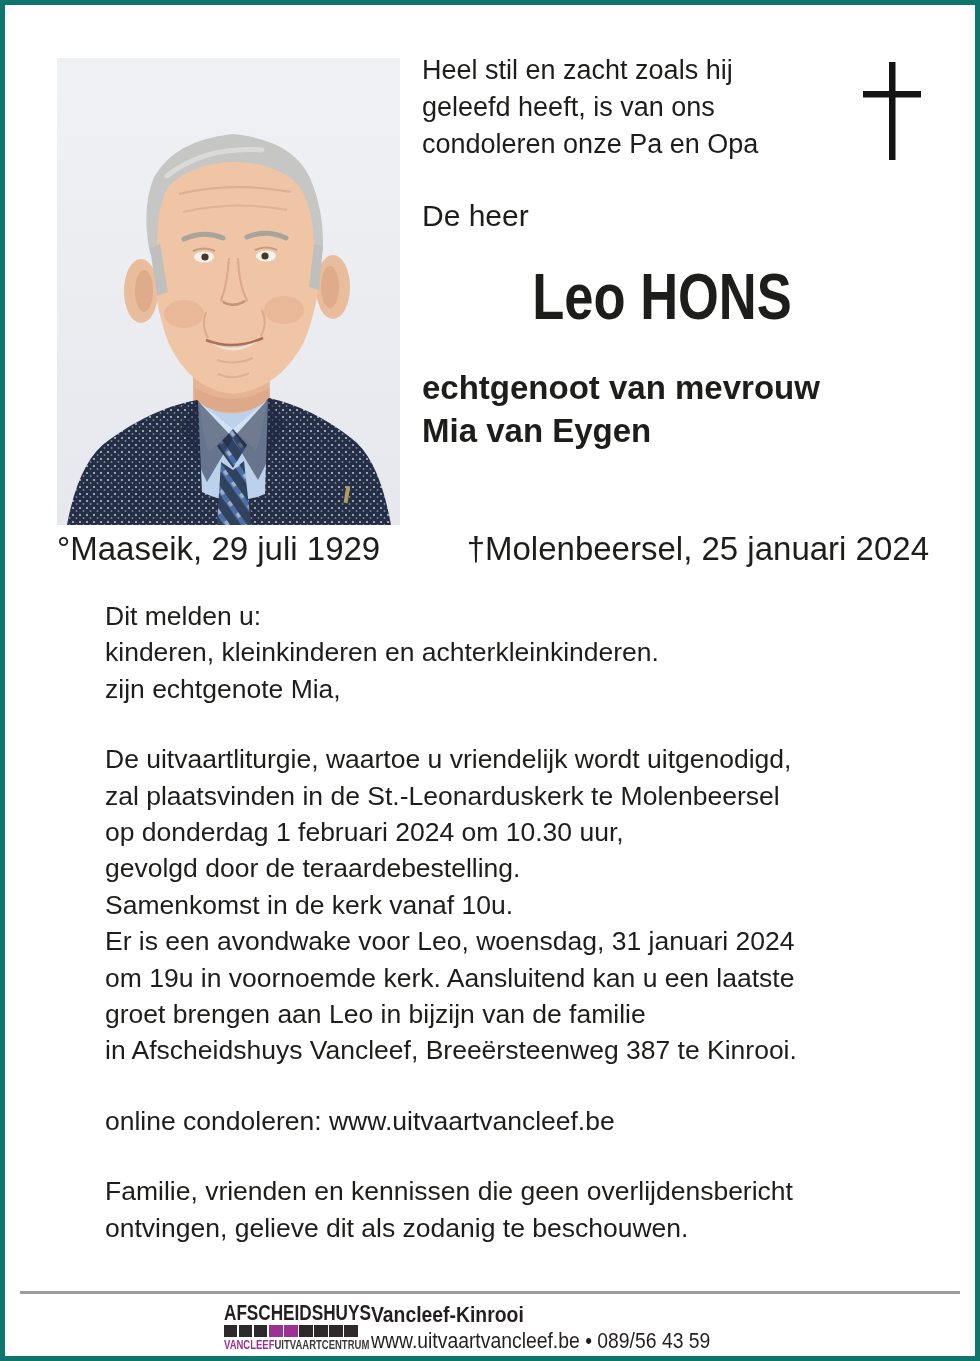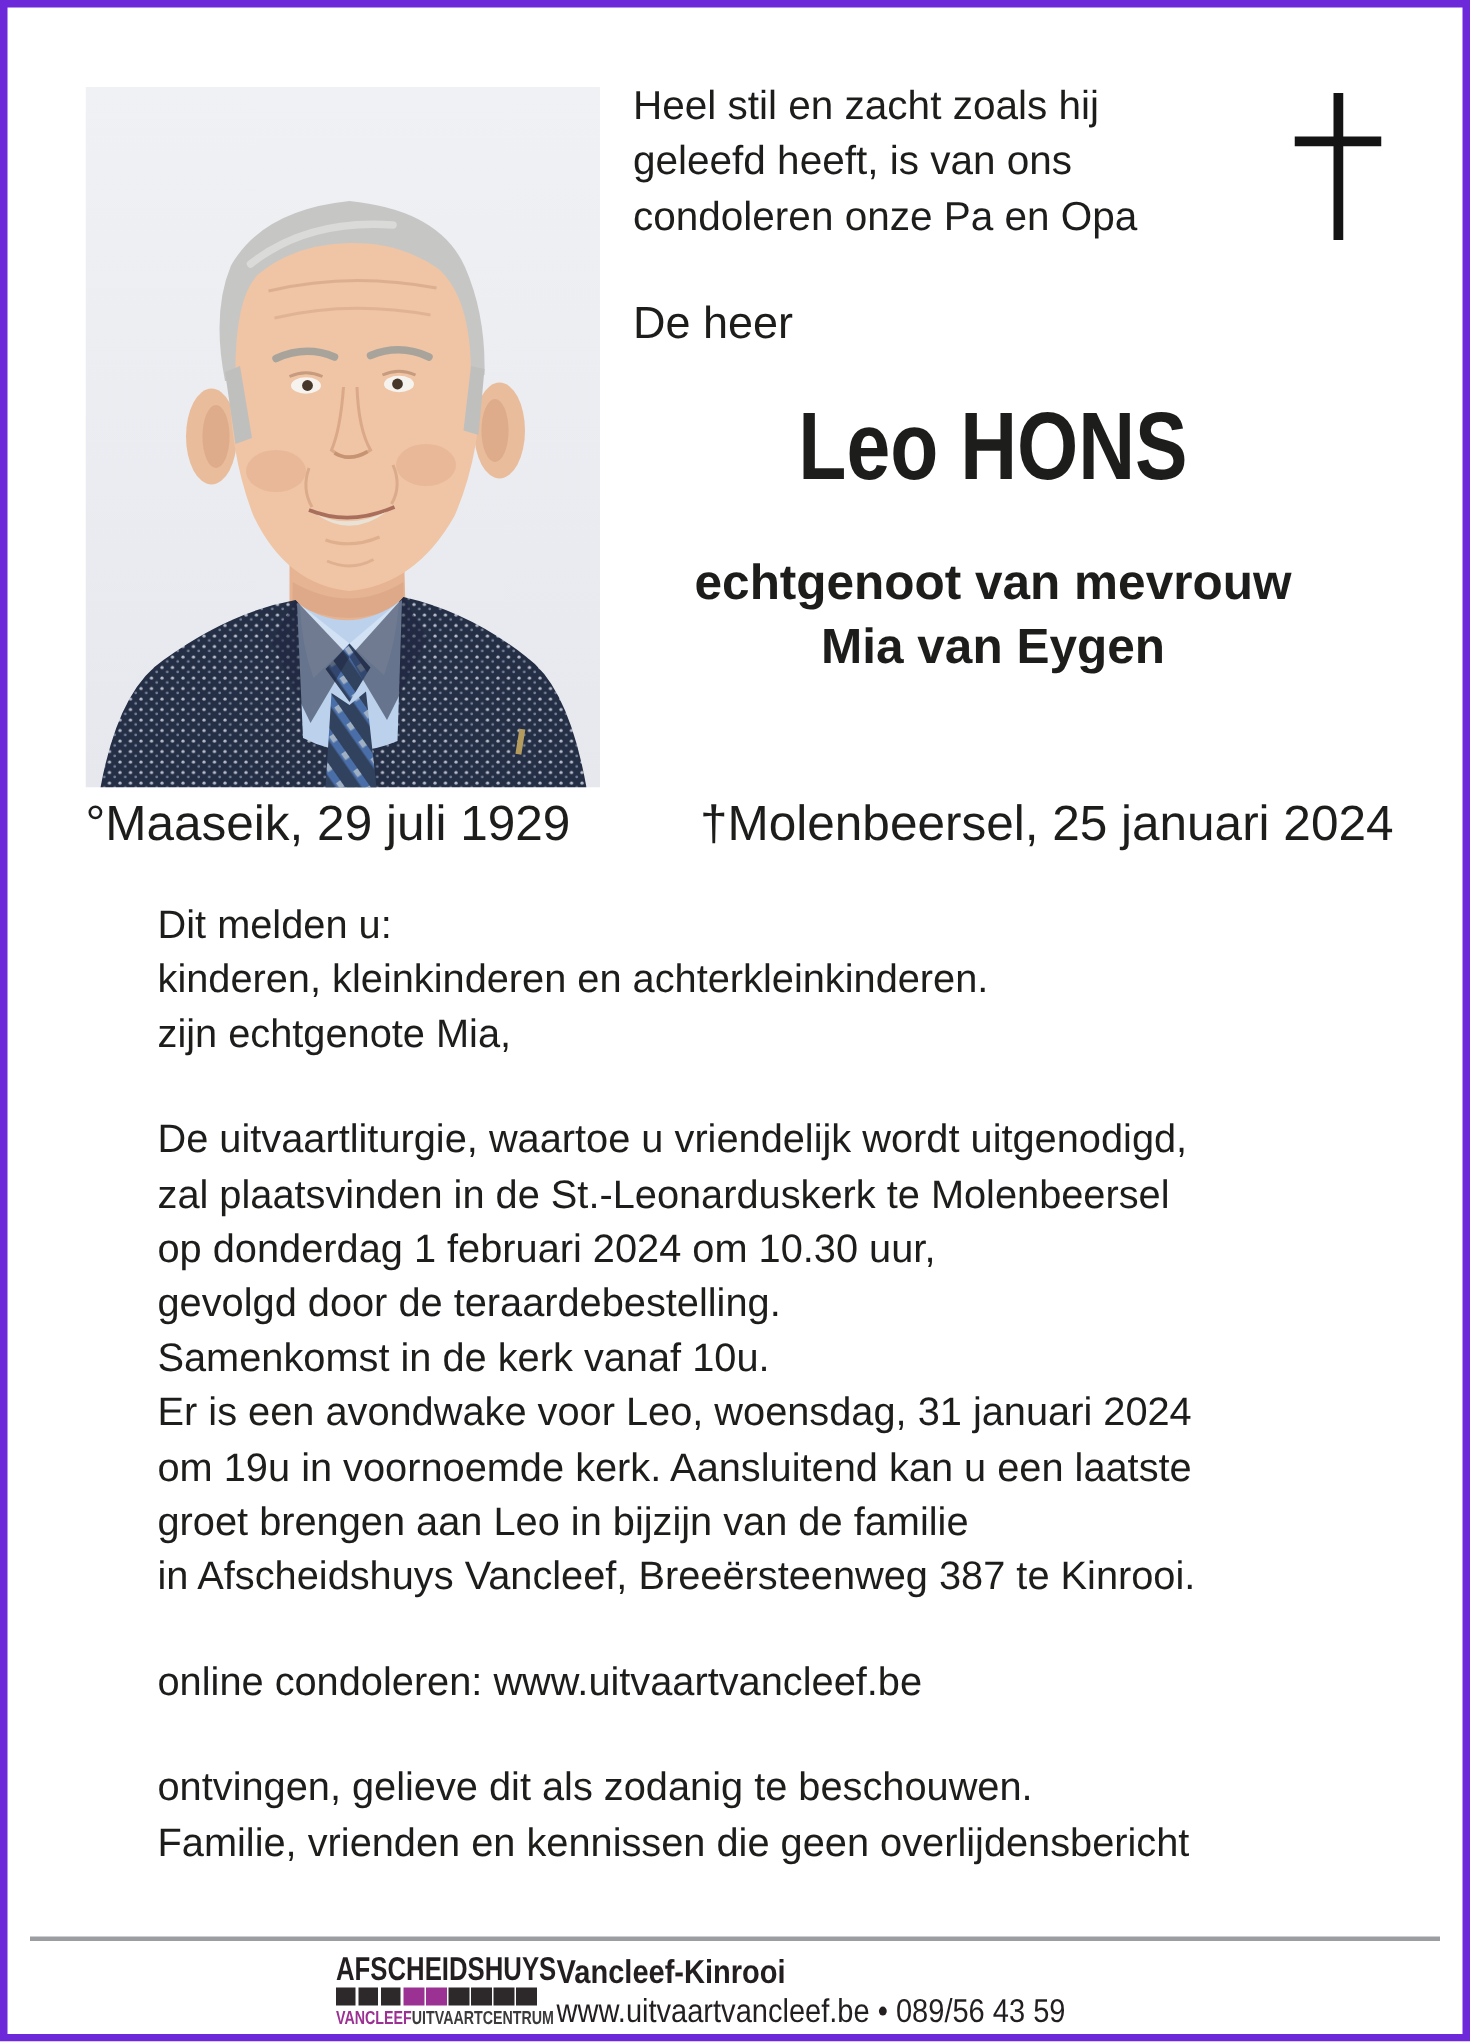--- a/index.html
+++ b/index.html
@@ -1,37 +1,37 @@
 <!DOCTYPE html>
 <html><head>
 <meta charset="utf-8">
 <style>
   html,body{margin:0;padding:0;background:#fff;}
   .page{
     position:relative;
     width:980px;height:1361px;
     box-sizing:border-box;
-    border:5px solid #6d28d9;
+    border:5px solid #0f766e;
     background:#ffffff;
     font-family:"Liberation Sans","DejaVu Sans",sans-serif;
     color:#1d1d1b;
     overflow:hidden;
   }
   
   .photo{position:absolute;left:52px;top:53px;width:343px;height:467px;}
   .photo svg{display:block;width:100%;height:100%;}
   
   .right-col{position:absolute;left:417px;top:47px;width:480px;}
   .intro{font-size:27px;line-height:37px;white-space:nowrap;}
   .salutation{margin-top:33px;text-align:left;font-size:30px;line-height:40px;}
   .name{
     margin-top:24px;text-align:center;font-weight:bold;font-size:64px;line-height:74px;
     transform:scaleX(.82);transform-origin:50% 50%;white-space:nowrap;letter-spacing:0;
   }
-  .relation{margin-top:32px;text-align:center;font-weight:bold;font-size:33px;line-height:43px;}
+  .relation{margin-top:32px;font-weight:bold;font-size:33px;line-height:43px;}
   
   .cross{position:absolute;left:858px;top:57px;width:58px;height:98px;}
   
   .dates{position:absolute;left:52px;right:46px;top:526px;display:flex;justify-content:space-between;font-size:33px;line-height:36px;white-space:nowrap;}
   
   .body{position:absolute;left:52px;top:593px;right:40px;font-size:26.5px;line-height:36.4px;margin-left:48px;}
   .para{margin:0 0 34px 0;}
   .para div{white-space:nowrap;}
   
   .divider{position:absolute;left:15px;right:15px;top:1286px;height:3px;background:#9b9da1;}
@@ -176,22 +176,22 @@
         <div>op donderdag 1 februari 2024 om 10.30 uur,</div>
         <div>gevolgd door de teraardebestelling.</div>
         <div>Samenkomst in de kerk vanaf 10u.</div>
         <div>Er is een avondwake voor Leo, woensdag, 31 januari 2024</div>
         <div>om 19u in voornoemde kerk. Aansluitend kan u een laatste</div>
         <div>groet brengen aan Leo in bijzijn van de familie</div>
         <div>in Afscheidshuys Vancleef, Breeërsteenweg 387 te Kinrooi.</div>
       </div>
     <div class="para">online condoleren: www.uitvaartvancleef.be</div>
     <div class="para">
+        <div>Familie, vrienden en kennissen die geen overlijdensbericht</div>
         <div>ontvingen, gelieve dit als zodanig te beschouwen.</div>
-        <div>Familie, vrienden en kennissen die geen overlijdensbericht</div>
       </div>
   </div>
 
   <div class="divider"></div>
   <div class="footer-row">
     <div class="logo">
       <div class="logo-top">AFSCHEIDSHUYS</div>
       <div class="logo-squares">
           <span class="sq dark"></span>
           <span class="sq dark"></span>

